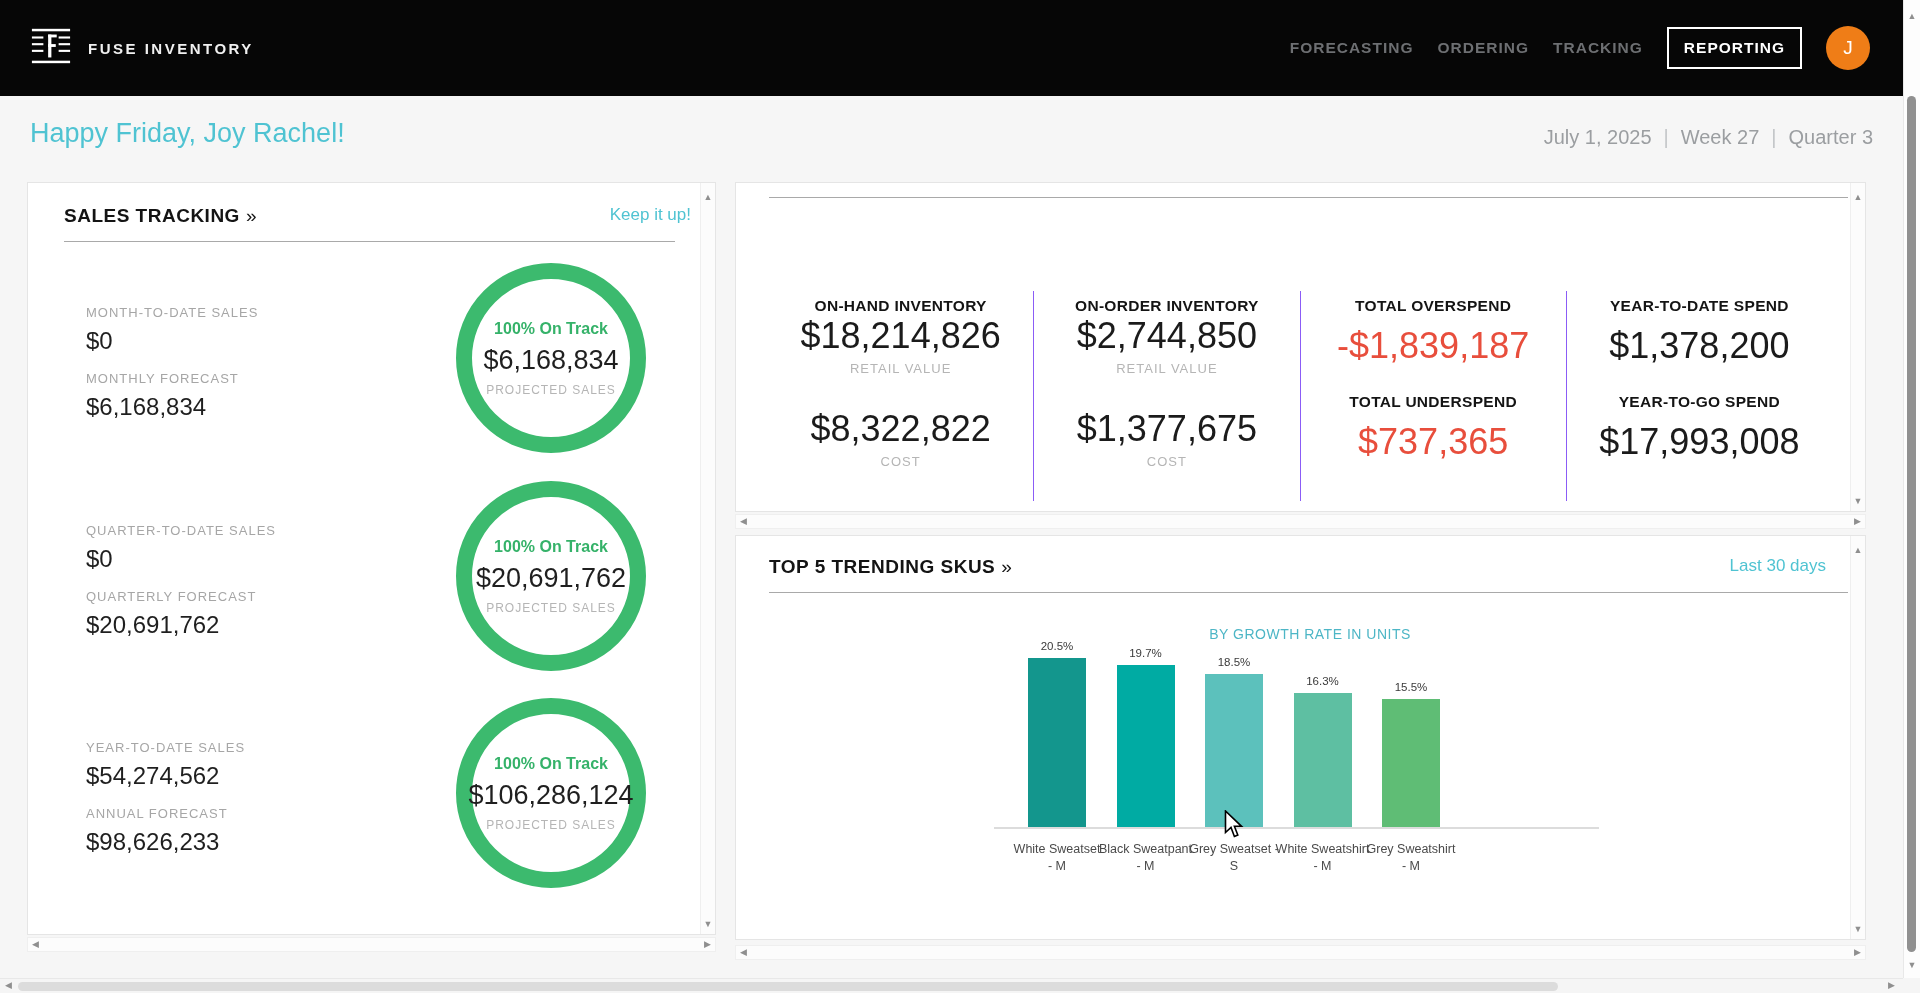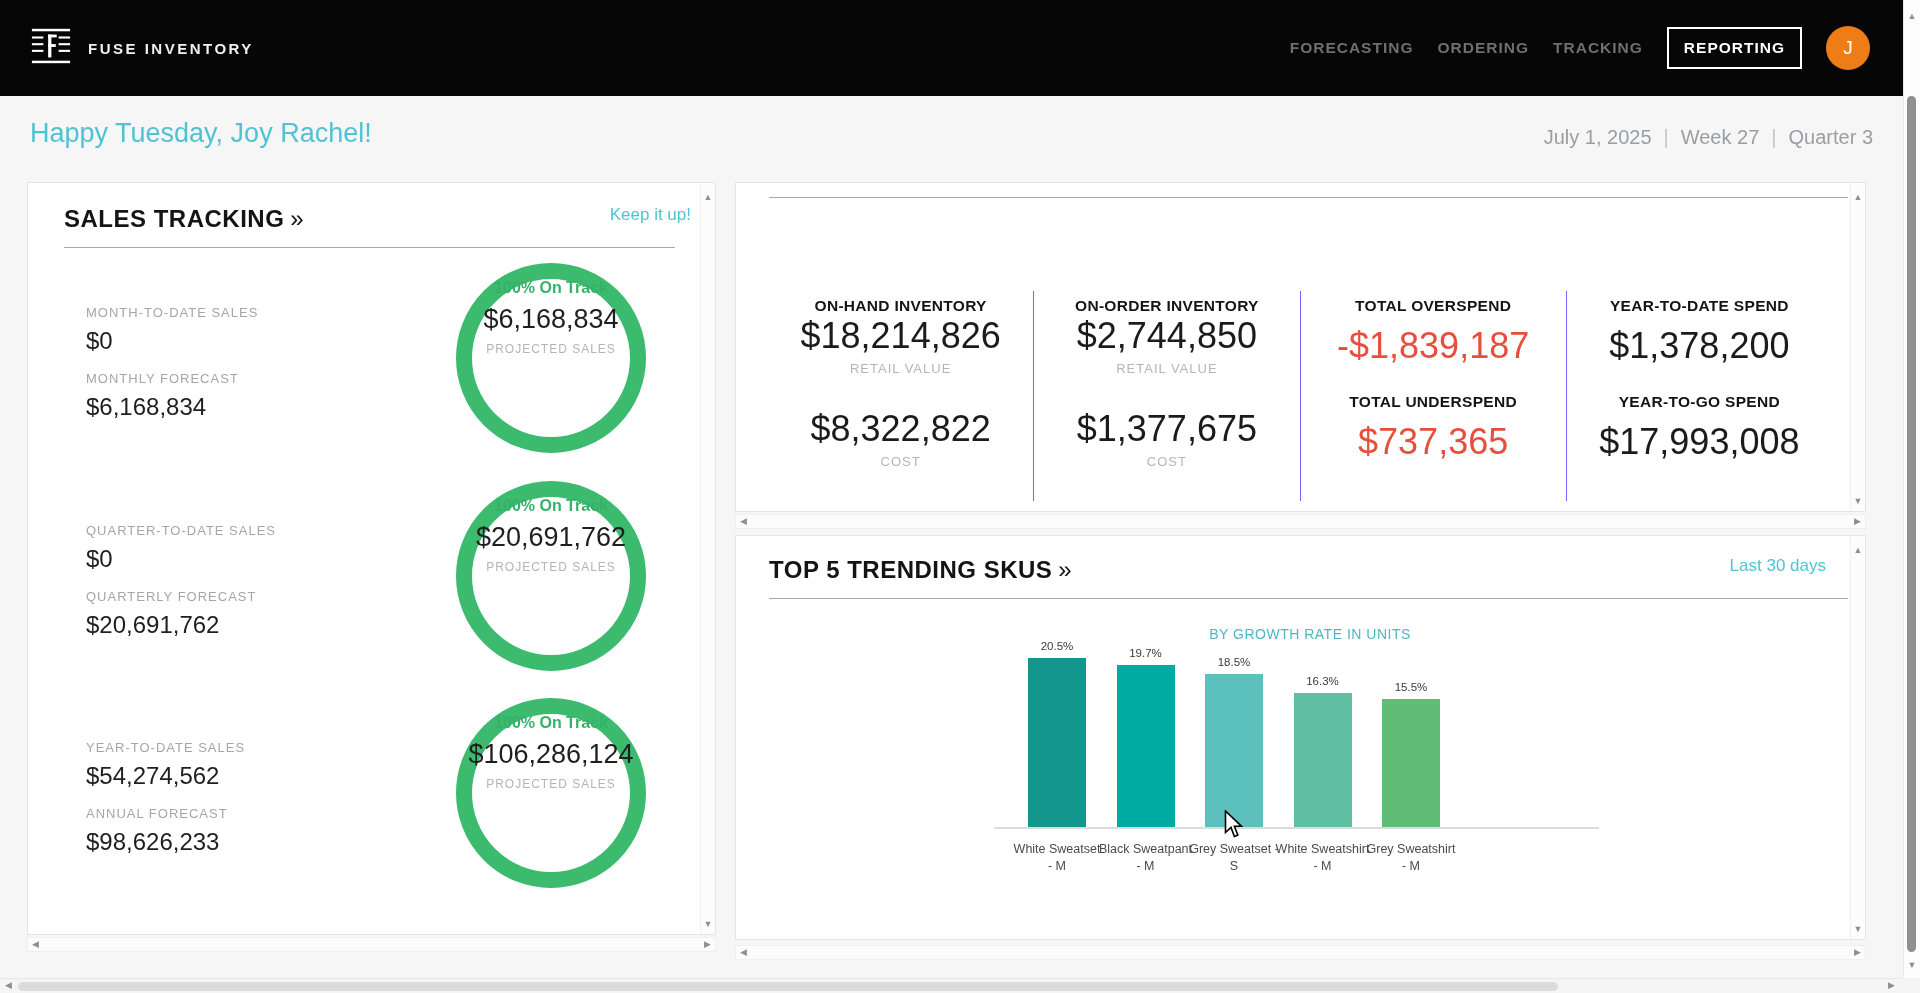--- a/index.html
+++ b/index.html
@@ -17,21 +17,21 @@
   .avatar { width:44px; height:44px; border-radius:50%; background:#ef7d17; color:#fff; display:flex; align-items:center; justify-content:center; font-size:19px; font-weight:400; cursor:pointer; }
 
   
   .greeting { position:absolute; left:30px; top:118px; font-size:27px; color:#4fc3d2; }
   .date-display { position:absolute; right:47px; top:126px; font-size:20px; color:#9b9ea1; display:flex; gap:12px; align-items:center; }
   .date-sep { color:#c3c6c8; }
 
   
   .card { position:absolute; background:#ffffff; border:1px solid #e5e5e5; }
   .card-head { display:flex; justify-content:space-between; align-items:flex-start; }
-  .card-title { font-size:24px; font-weight:700; color:#141414; letter-spacing:.5px; }
+  .card-title { font-size:19px; font-weight:700; color:#141414; letter-spacing:.5px; }
   .title-arrow { font-weight:400; margin-left:6px; }
   .card-link { font-size:17px; color:#4fc3d2; cursor:pointer; }
   .card-rule { height:1px; background:#a9a9a9; }
 
   
   .vscroll { position:absolute; top:0; right:0; width:15px; height:100%; background:#fcfcfc; border-left:1px solid #efefef; }
   .vscroll .up { position:absolute; top:3px; left:0; width:100%; text-align:center; }
   .vscroll .down { position:absolute; bottom:3px; left:0; width:100%; text-align:center; }
   .scroll-arrow { font-size:9px; color:#8f8f8f; line-height:1; cursor:pointer; display:inline-block; }
   .hscroll { position:absolute; height:15px; background:#fcfcfc; border:1px solid #efefef; }
@@ -41,21 +41,21 @@
   
   .sales-card { left:27px; top:182px; width:689px; height:753px; }
   .sales-card .card-head { padding:22px 24px 0 36px; }
   .sales-card .card-rule { margin:14px 40px 0 36px; }
   .s-block { position:absolute; left:0; width:100%; height:217px; }
   .s-block.b0 { top:62px; } .s-block.b1 { top:280px; } .s-block.b2 { top:497px; }
   .m-label { position:absolute; left:58px; font-size:13px; color:#a6a6a6; letter-spacing:1px; }
   .m-value { position:absolute; left:58px; font-size:24px; color:#1f1f1f; }
   .m-label.l1 { top:60px; } .m-value.v1 { top:82px; }
   .m-label.l2 { top:126px; } .m-value.v2 { top:148px; }
-  .ring { position:absolute; left:428px; top:18px; width:190px; height:190px; border:16px solid #3cba6e; border-radius:50%; background:#fff; display:flex; flex-direction:column; align-items:center; justify-content:flex-start; }
+  .ring { position:absolute; left:428px; top:18px; width:190px; height:190px; border:16px solid #3cba6e; border-radius:50%; background:#fff; display:flex; flex-direction:column; align-items:center; justify-content:center; }
   .ring-status { font-size:16px; font-weight:700; color:#35b269; }
   .ring-value { font-size:27px; color:#1f1f1f; margin-top:7px; }
   .ring-sub { font-size:12px; color:#b5b5b5; letter-spacing:1px; margin-top:7px; }
 
   
   .inv-card { left:735px; top:182px; width:1131px; height:330px; }
   .inv-card .card-head { padding:20px 39px 0 33px; }
   .inv-card .card-rule { margin:14px 17px 0 33px; }
   .inv-cols { position:absolute; left:32px; top:108px; width:1064px; display:flex; }
   .inv-col { flex:1; text-align:center; padding-top:6px; height:210px; }
@@ -121,21 +121,21 @@
     </div>
     <nav class="nav-right">
       <span class="nav-link">FORECASTING</span>
       <span class="nav-link">ORDERING</span>
       <span class="nav-link">TRACKING</span>
       <span class="nav-link active">REPORTING</span>
       <span class="avatar">J</span>
     </nav>
   </header>
 
-  <div class="greeting">Happy Tuesday, Joy Rachel!</div>
+  <div class="greeting">Happy Friday, Joy Rachel!</div>
   <div class="date-display">
     <span>July 1, 2025</span>
     <span class="date-sep">|</span>
     <span>Week 27</span>
     <span class="date-sep">|</span>
     <span>Quarter 3</span>
   </div>
 
   <section class="card sales-card">
     <div class="card-head">

